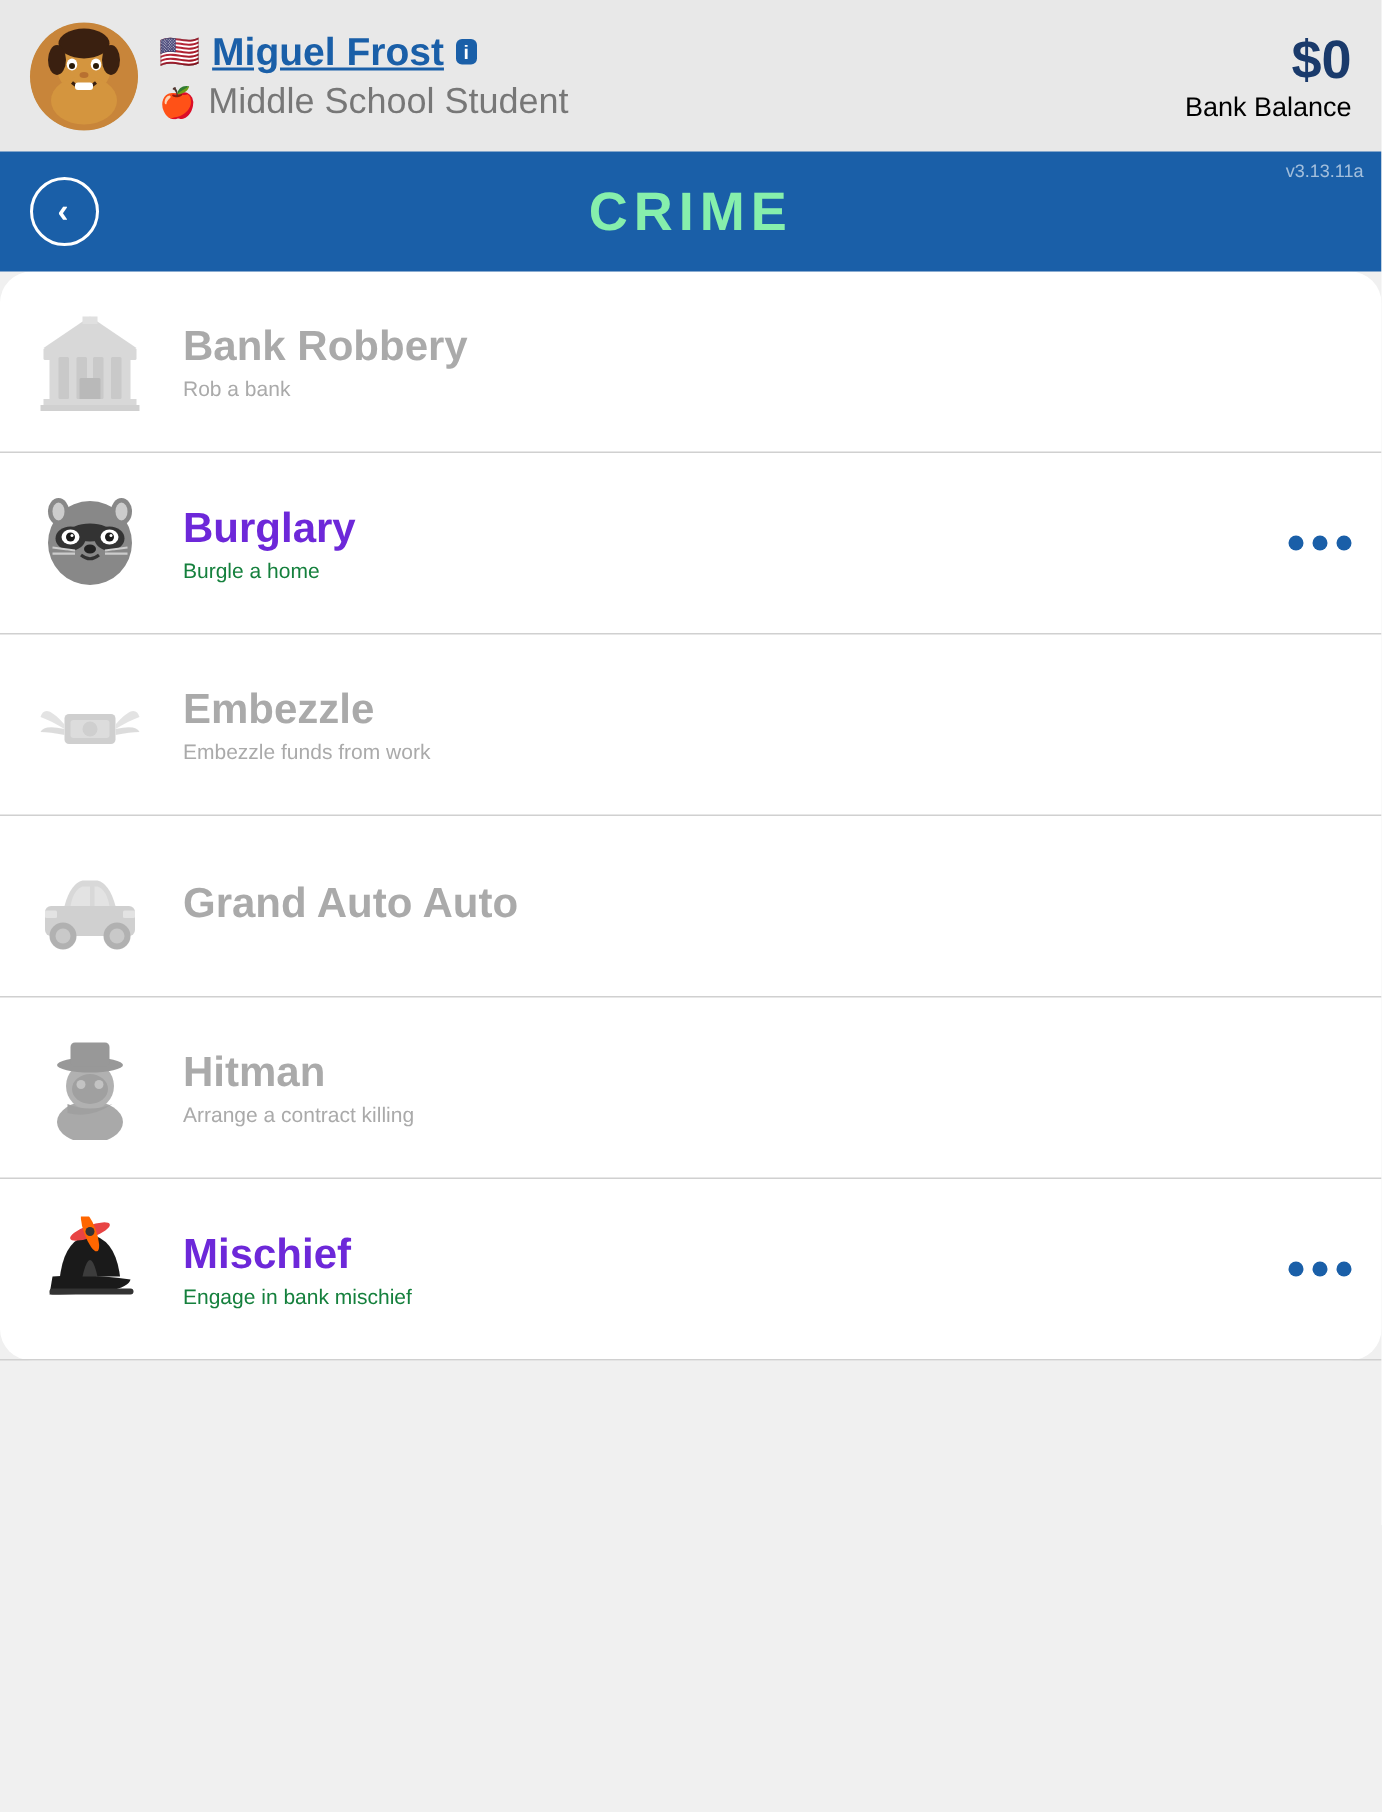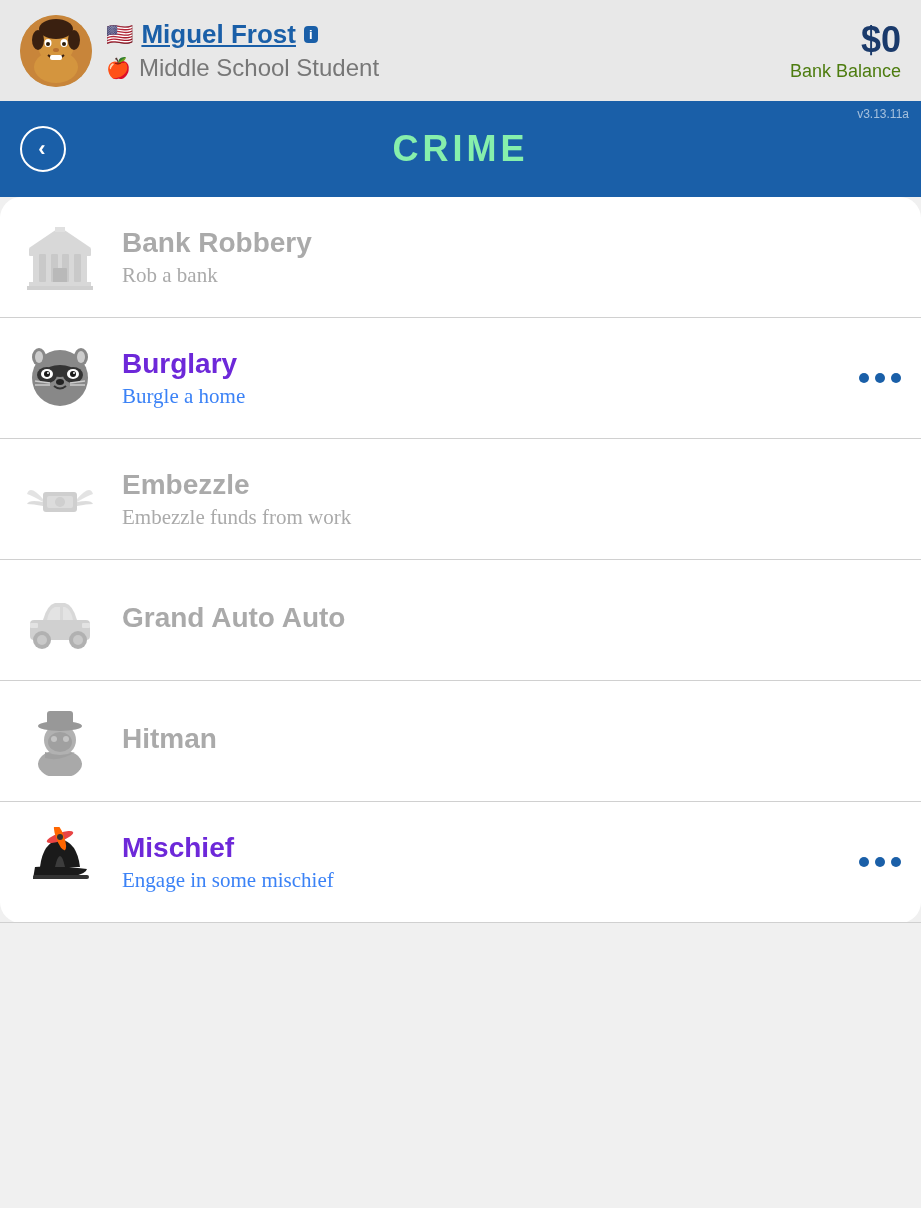--- a/index.html
+++ b/index.html
@@ -78,28 +78,28 @@
     .header-right {
       text-align: right;
     }
     .bank-balance-amount {
       font-size: 36px;
       font-weight: 700;
       color: #1a3a6b;
     }
     .bank-balance-label {
       font-size: 18px;
-      color: #4d7c0f;
+      color: #000000;
       text-align: center;
     }
 
     
     .nav-bar {
       background: #1a5fa8;
-      height: 96px;
+      height: 80px;
       display: flex;
       align-items: center;
       justify-content: center;
       position: relative;
       padding: 0 20px;
     }
     .version-label {
       position: absolute;
       top: 6px;
       right: 12px;
@@ -168,27 +168,26 @@
       font-weight: 700;
       color: #aaa;
       margin-bottom: 4px;
     }
 
     .crime-title.active {
       color: #6d28d9;
     }
 
     .crime-desc {
-      font-size: 21px;
+      font-size: 14px;
       color: #aaa;
-      font-family: Liberation Serif, serif;
     }
 
     .crime-desc.active {
-      color: #3b82f6;
+      color: #15803d;
     }
 
     .crime-dots {
       display: flex;
       gap: 6px;
       align-items: center;
       padding-left: 10px;
     }
 
     .dot {
@@ -386,20 +385,21 @@
         <ellipse cx="35" cy="36" rx="12" ry="10" fill="#444"></ellipse>
 
         <ellipse cx="29" cy="33" rx="3" ry="3" fill="#888"></ellipse>
         <ellipse cx="41" cy="33" rx="3" ry="3" fill="#888"></ellipse>
 
         <path d="M20 46 Q35 52 50 46 Q35 56 20 52 Z" fill="#444"></path>
       </svg>
     </div>
     <div class="crime-text">
       <div class="crime-title">Hitman</div>
+      <div class="crime-desc">Arrange a contract killing</div>
     </div>
   </div>
 
   <div class="crime-item">
     <div class="crime-icon-wrap">
       <svg width="70" height="70" viewBox="0 0 70 70">
 
         <path d="M10 40 Q35 38 62 42 Q60 52 8 52 Z" fill="#1a1a1a"></path>
 
         <path d="M15 40 Q18 15 35 12 Q52 15 55 40 Z" fill="#1a1a1a"></path>
@@ -410,21 +410,21 @@
 
         <ellipse cx="35" cy="10" rx="14" ry="4" fill="#e84444" transform="rotate(-20, 35, 10)"></ellipse>
         <ellipse cx="35" cy="10" rx="14" ry="4" fill="#ff6600" transform="rotate(70, 35, 10)"></ellipse>
         <circle cx="35" cy="10" r="3" fill="#333"></circle>
 
         <rect x="8" y="48" width="56" height="4" rx="2" fill="#333"></rect>
       </svg>
     </div>
     <div class="crime-text">
       <div class="crime-title active">Mischief</div>
-      <div class="crime-desc active">Engage in some mischief</div>
+      <div class="crime-desc active">Engage in bank mischief</div>
     </div>
     <div class="crime-dots">
       <span class="dot"></span>
       <span class="dot"></span>
       <span class="dot"></span>
     </div>
   </div>
 
 </div>
 

